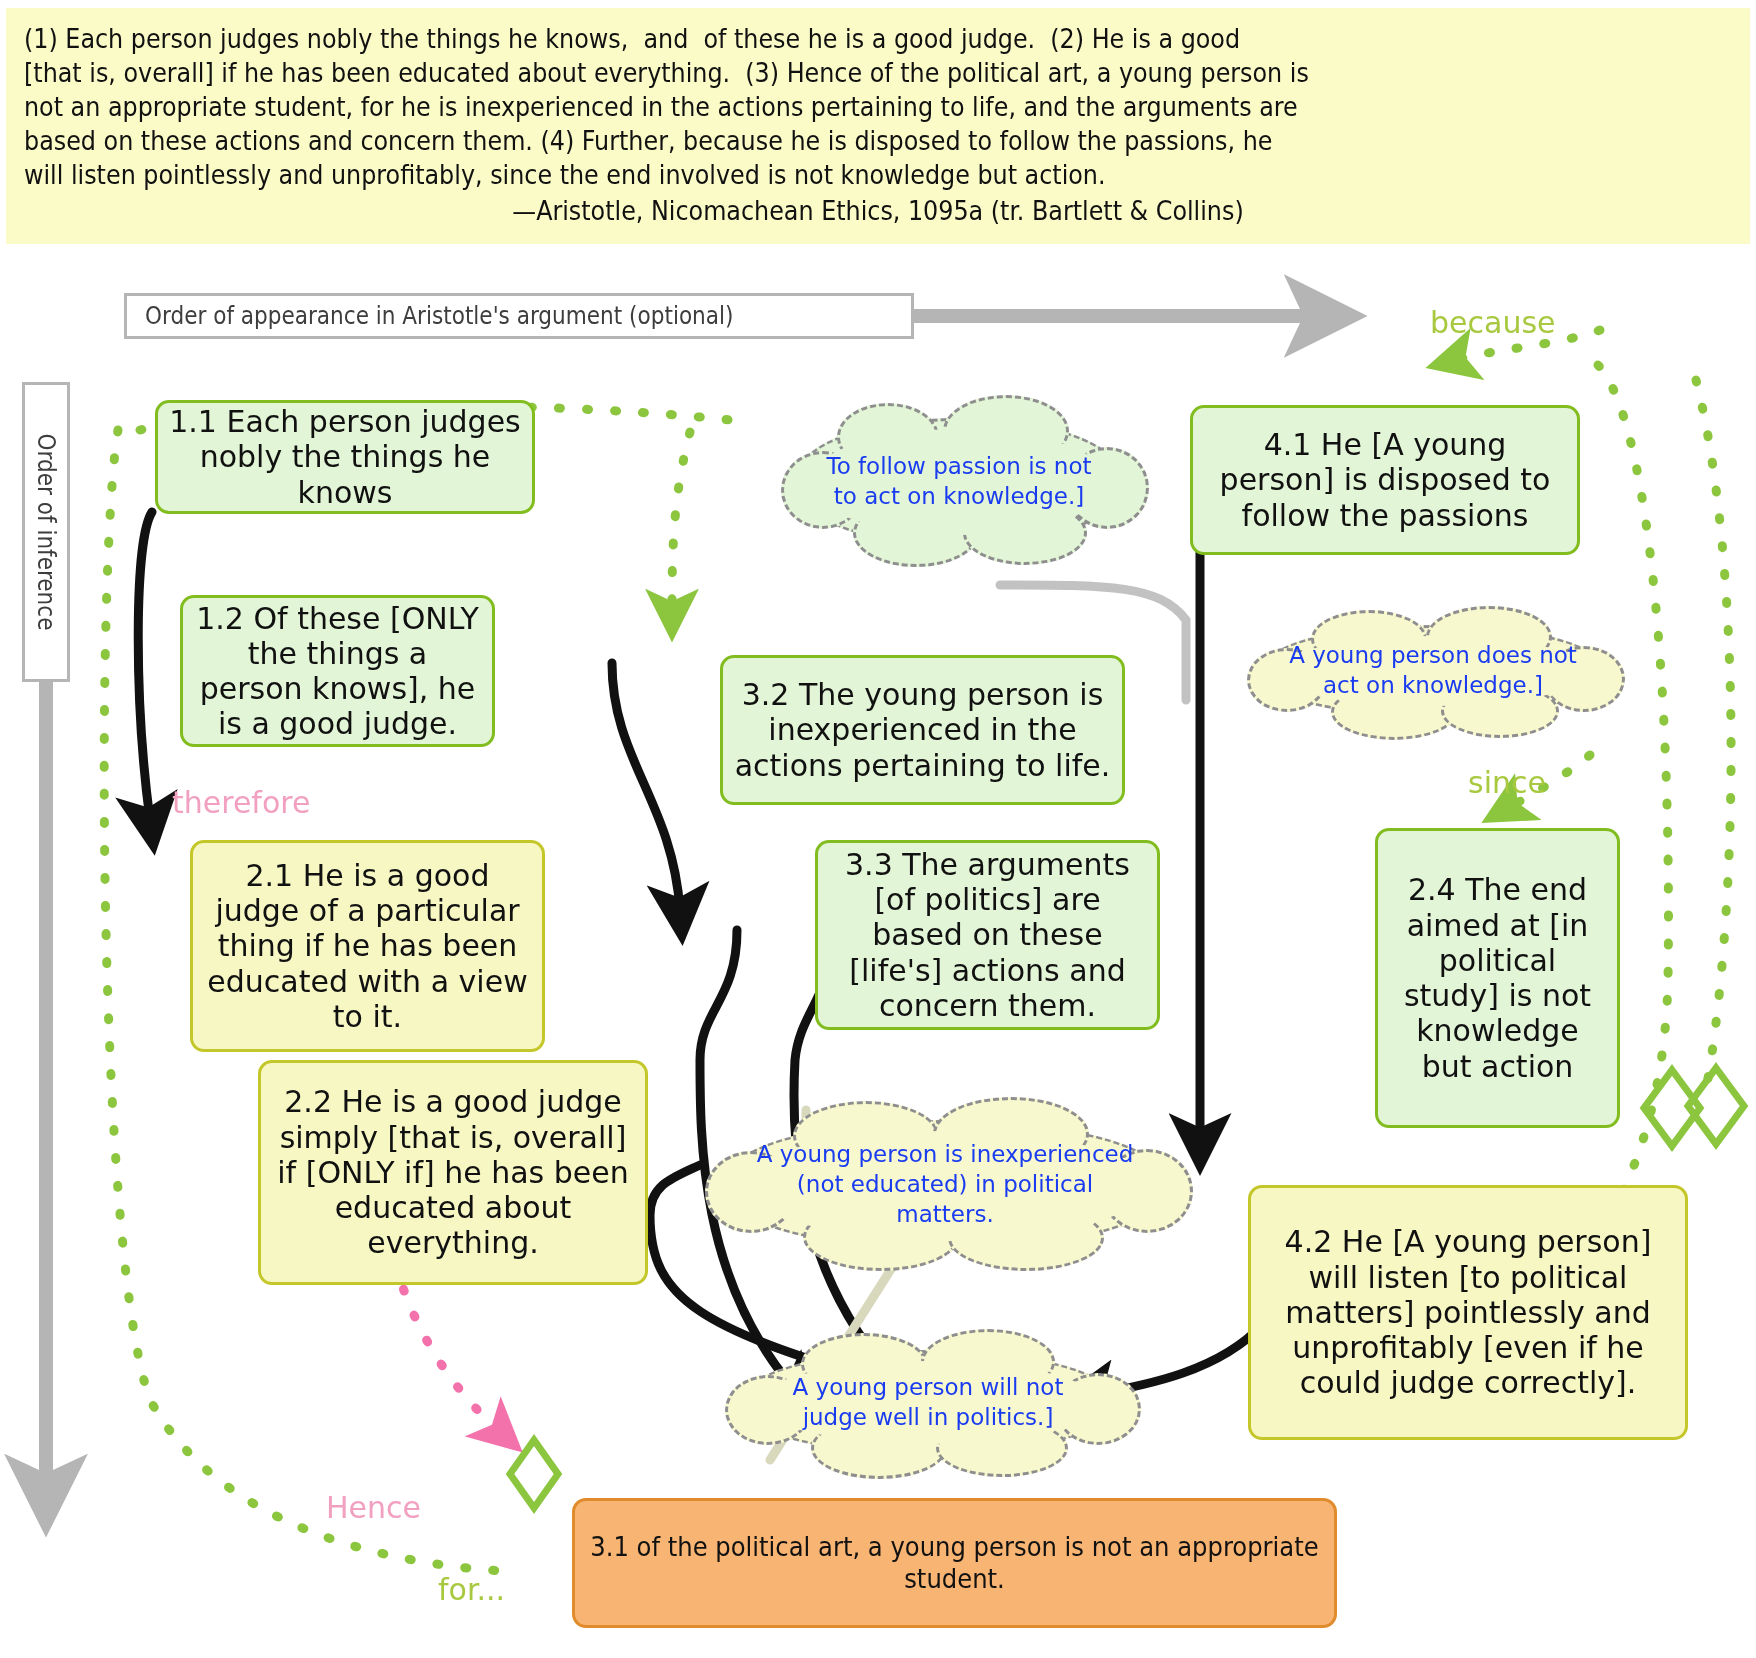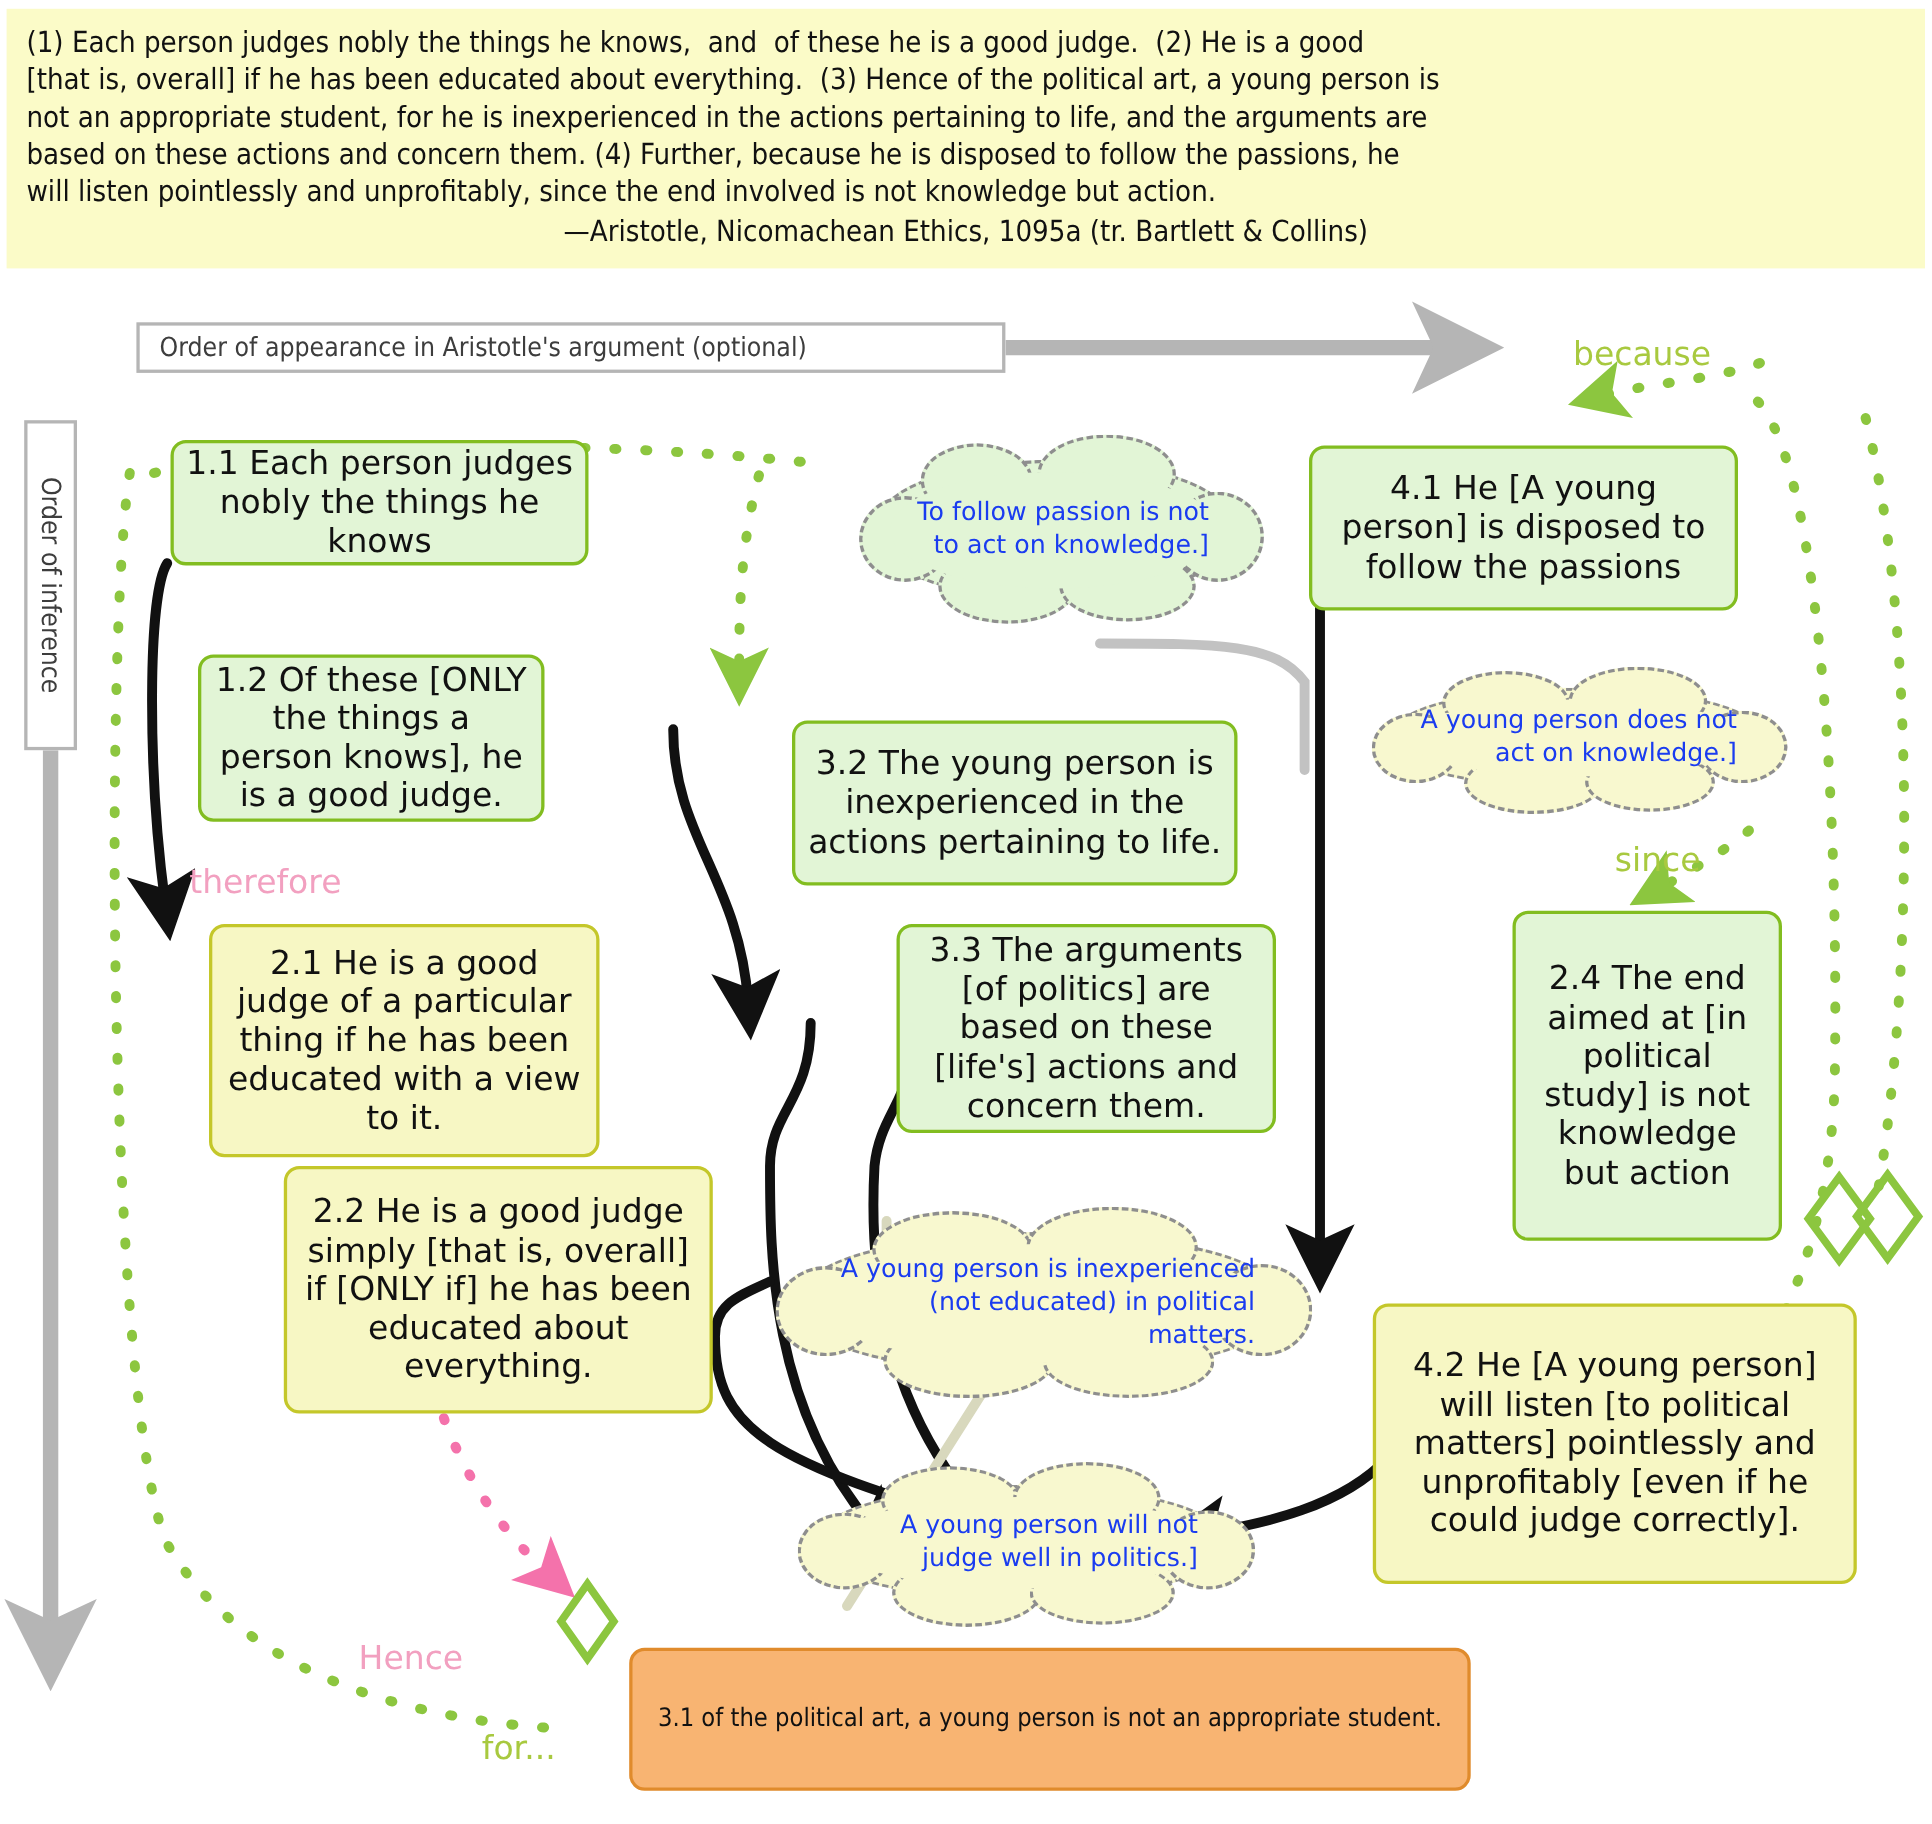--- a/index.html
+++ b/index.html
@@ -41,37 +41,37 @@
   .node{
     position:absolute;box-sizing:border-box;border-radius:14px;
     display:flex;align-items:center;justify-content:center;text-align:center;
     font-size:30px;line-height:1.175;color:#111;padding:6px 10px;
     font-family:"DejaVu Sans","Liberation Sans",sans-serif;
   }
   .node.green{background:#e2f5d6;border:3.5px solid #82bd20;}
   .node.yellow{background:#f7f7c4;border:3.5px solid #c4c72a;}
   .node.orange{background:#f8b472;border:3.5px solid #e08b2c;
                font-family:"DejaVu Sans Condensed","Liberation Sans",sans-serif;
-               font-size:23px;}
+               font-size:27px;}
 
   
   .cloud{
     position:absolute;box-sizing:border-box;
     display:flex;align-items:center;justify-content:center;text-align:center;
     color:#1a3cf0;font-size:23px;line-height:1.3;
     font-family:"DejaVu Sans","Liberation Sans",sans-serif;
     border:3px dashed #8e8e8e;border-radius:50% 50% 50% 50%/42% 42% 42% 42%;
     padding:6px 16px;
   }
   .cloud.cgreen{background:#e2f5d6;}
   .cloud.cyellow{background:#f8f8cf;}
   .cloud .bump{position:absolute;border:3px dashed #8e8e8e;border-radius:50%;}
   .cloud.cgreen .bump{background:#e2f5d6;}
   .cloud.cyellow .bump{background:#f8f8cf;}
-  .cloud .inner{position:relative;z-index:3;text-align:right;}
+  .cloud .inner{position:relative;z-index:3;}
   .cloud .mask{position:absolute;left:6px;right:6px;top:8px;bottom:8px;
                border-radius:50%;z-index:2;}
   .cloud.cgreen .mask{background:#e2f5d6;}
   .cloud.cyellow .mask{background:#f8f8cf;}
 
   
   .conn{position:absolute;font-size:30px;
         font-family:"DejaVu Sans","Liberation Sans",sans-serif;}
   .conn.pink{color:#f2a0c0;}
   .conn.green{color:#a8c93f;}

